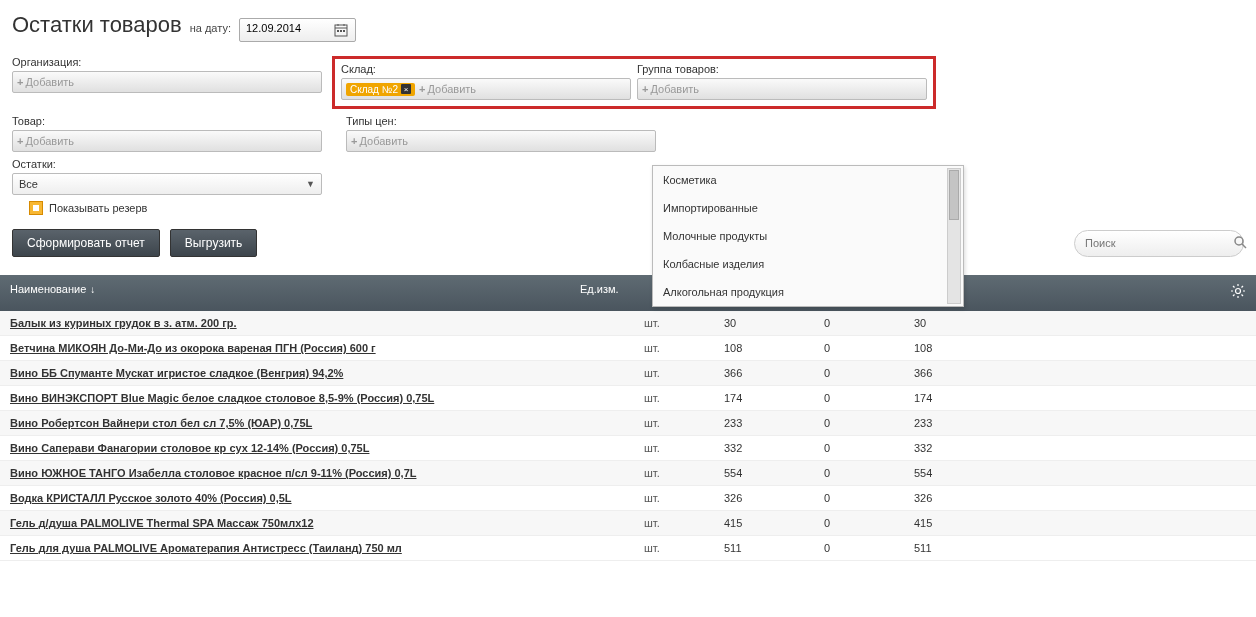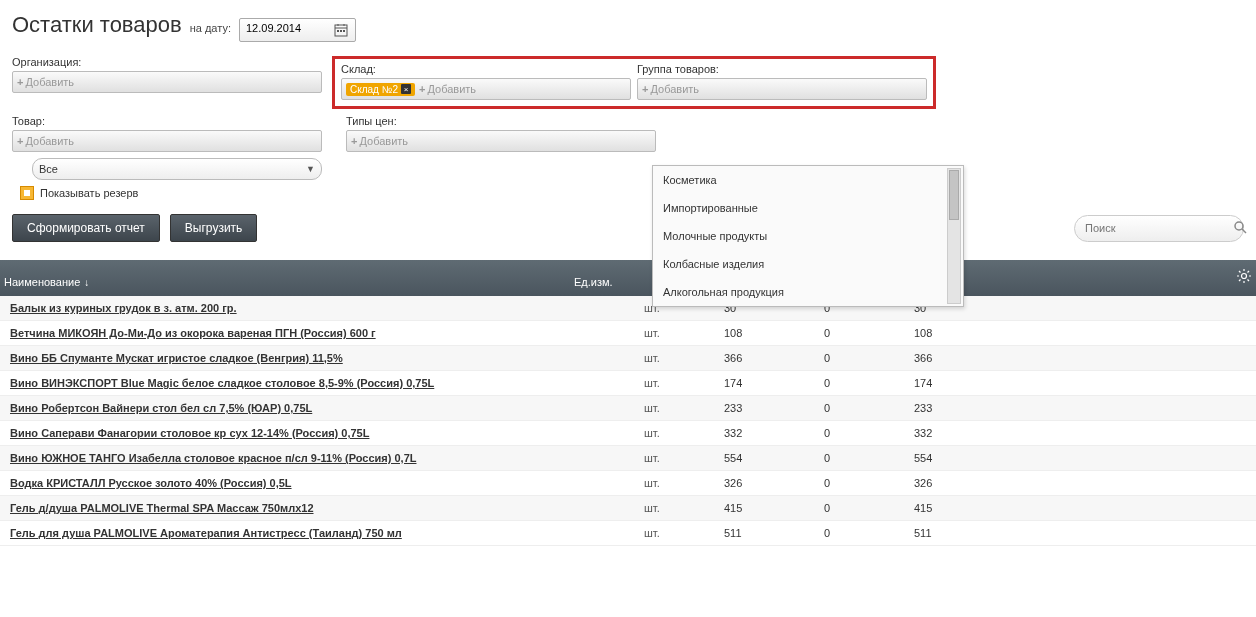--- a/index.html
+++ b/index.html
@@ -37,53 +37,53 @@
     .tag {
       background: #f0a500; color: #fff; font-size: 10px; padding: 1px 4px;
       border-radius: 2px; display: inline-flex; align-items: center; gap: 3px;
     }
     .tag .close { background:#333; color:#fff; width:10px; height:10px; font-size:8px;
       display:inline-flex; align-items:center; justify-content:center; border-radius:1px; cursor:pointer; }
     .add-link { color:#999; font-size:11px; display:inline-flex; align-items:center; gap:2px; cursor:pointer; }
     .add-link .plus { font-weight:bold; color:#999; }
     .select-input {
       border: 1px solid #bbb; background: linear-gradient(#fff,#eee);
-      padding: 3px 6px; border-radius: 10px; min-height: 22px;
-      display: flex; align-items: center; justify-content: space-between; margin-left: 20px;
+      padding: 3px 6px; border-radius: 2px; min-height: 22px;
+      display: flex; align-items: center; justify-content: space-between;
     }
     .select-input .caret { color:#555; font-size:9px; }
     .dropdown {
       position: absolute; top: 50px; left: 640px; width: 312px;
       border: 1px solid #bbb; background: #fafafa; z-index: 10;
       box-shadow: 1px 2px 4px rgba(0,0,0,0.15);
     }
     .dropdown-scroll { max-height: 160px; overflow: hidden; position: relative; }
     .dropdown-item { padding: 8px 10px; font-size: 11px; color:#333; cursor:pointer; }
     .dropdown-scrollbar {
       position:absolute; right:2px; top:2px; width:14px; height:calc(100% - 4px);
       background:#e4e4e4; border:1px solid #ccc;
     }
     .dropdown-thumb { position:absolute; left:1px; top:1px; width:10px; height:50px; background:#c4c4c4; border:1px solid #aaa; }
-    .checkbox-row { display: flex; align-items: center; gap: 6px; margin: 6px 0 14px 8px; }
+    .checkbox-row { display: flex; align-items: center; gap: 6px; margin: 6px 0 14px 17px; }
     .checkbox { width:14px; height:14px; border:1px solid #d68a00; background:#f7b733; display:inline-flex; align-items:center; justify-content:center; }
     .checkbox::after { content:''; width:6px; height:6px; background:#fff; }
     .actions-row { display:flex; gap:10px; align-items:center; margin-bottom: 18px; }
     .btn-primary {
       background: linear-gradient(#5a636b,#3d454c); color:#fff; border:1px solid #333;
       padding: 6px 14px; font-size:12px; border-radius:2px; cursor:pointer;
     }
     .search-box {
       margin-left: auto; border:1px solid #ccc; background:linear-gradient(#fff,#eee);
       border-radius: 14px; padding: 4px 10px; display:flex; align-items:center; gap:6px; width: 170px;
     }
     .search-box input { border:none; background:transparent; font-size:11px; flex:1; color:#999; }
     .search-icon { font-size:13px; color:#888; }
     .table-header {
       background: linear-gradient(#5f6b73,#4a555e); color:#fff;
-      display:flex; padding: 8px 4px; font-size:11px; align-items:flex-end;
+      display:flex; padding: 8px 10px; font-size:11px; align-items:flex-start;
     }
     .th { flex-shrink: 0; }
     .th-name { width: 570px; display:flex; align-items:center; gap:4px; }
     .th-unit { width: 80px; }
     .th-stock { width: 100px; }
     .th-reserve { width: 90px; }
     .th-free { width: 190px; }
     .th-gear { margin-left:auto; font-size:16px; }
     .sort-arrow { font-size:10px; }
     .table-row {
@@ -188,20 +188,21 @@
         <div class="dropdown-item">Алкогольная продукция</div>
         <div class="dropdown-scrollbar">
           <div class="dropdown-thumb"></div>
         </div>
       </div>
     </div>
   </div>
 
   <div class="filters-row">
     <div class="filter-block">
+      <label>Остатки:</label>
       <div class="select-input">
         <span>Все</span>
         <span class="caret">▼</span>
       </div>
     </div>
   </div>
 
   <div class="checkbox-row">
     <span class="checkbox"></span>
     <span>Показывать резерв</span>
@@ -258,21 +259,21 @@
       <div class="td-free">30</div>
     </div>
     <div class="table-row">
       <div class="td-name"><a href="#">Ветчина МИКОЯН До-Ми-До из окорока вареная ПГН (Россия) 600 г</a></div>
       <div class="td-unit">шт.</div>
       <div class="td-stock">108</div>
       <div class="td-reserve">0</div>
       <div class="td-free">108</div>
     </div>
     <div class="table-row">
-      <div class="td-name"><a href="#">Вино ББ Спуманте Мускат игристое сладкое (Венгрия) 11,5%</a></div>
+      <div class="td-name"><a href="#">Вино ББ Спуманте Мускат игристое сладкое (Венгрия) 94,2%</a></div>
       <div class="td-unit">шт.</div>
       <div class="td-stock">366</div>
       <div class="td-reserve">0</div>
       <div class="td-free">366</div>
     </div>
     <div class="table-row">
       <div class="td-name"><a href="#">Вино ВИНЭКСПОРТ Blue Magic белое сладкое столовое 8,5-9% (Россия) 0,75L</a></div>
       <div class="td-unit">шт.</div>
       <div class="td-stock">174</div>
       <div class="td-reserve">0</div>

